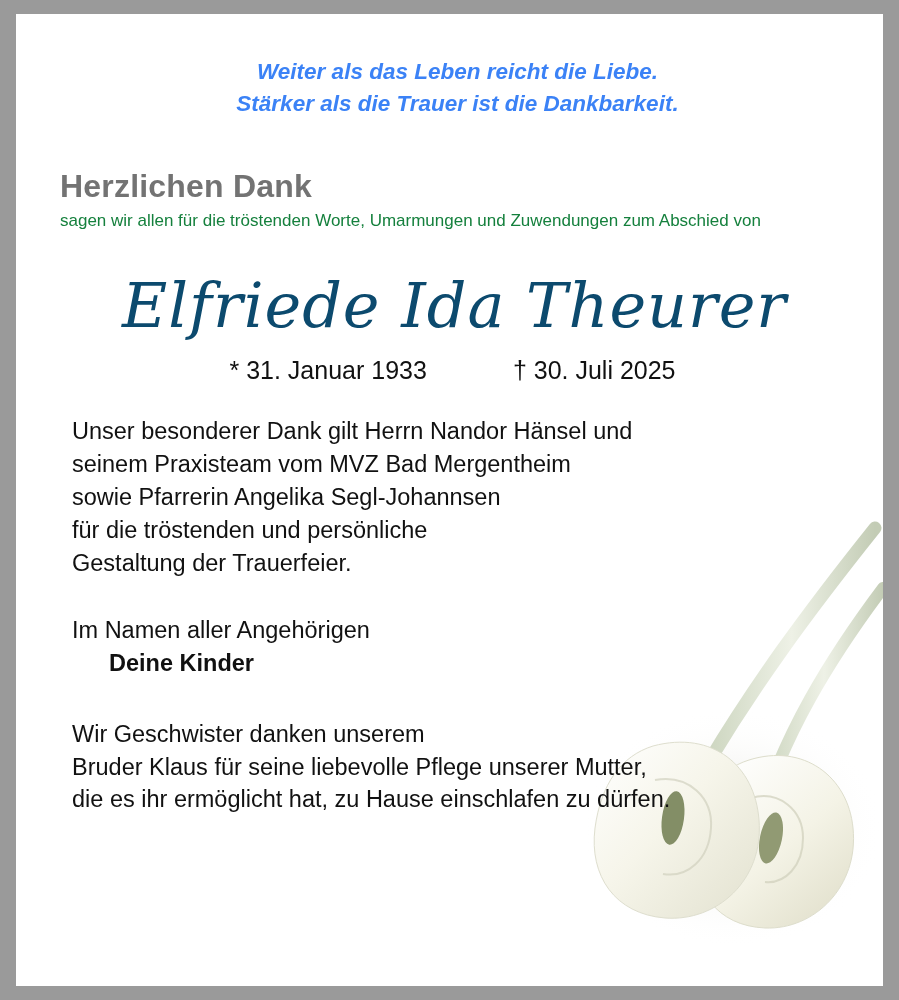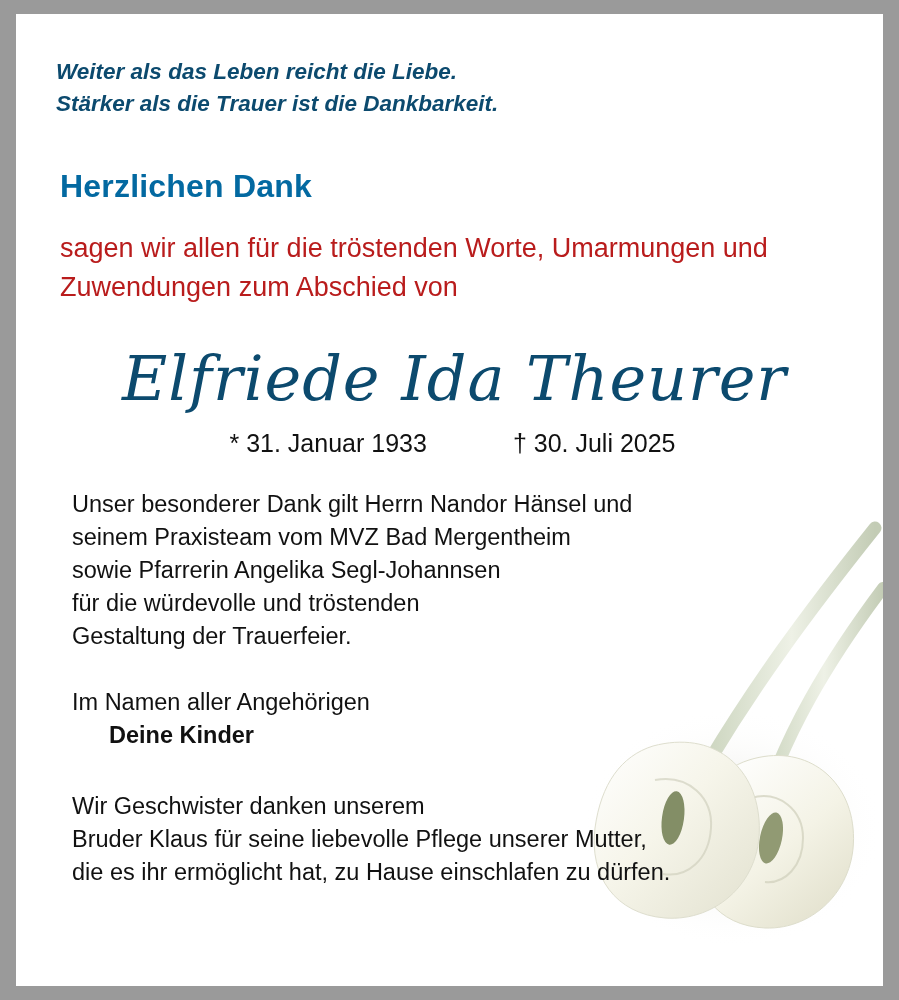--- a/index.html
+++ b/index.html
@@ -42,44 +42,45 @@
     pointer-events: none;
   }
 
   .content {
     position: relative;
     z-index: 2;
     padding: 0 0 0 0;
   }
 
   .verse {
+    text-align: center;
     font-style: italic;
     font-weight: bold;
     font-size: 22.5px;
     line-height: 1.43;
-    color: #0c4a6e;
+    color: #3b82f6;
     padding-top: 42px;
     padding-left: 40px;
     padding-right: 24px;
   }
   .verse div { white-space: nowrap; }
 
   .thanks-title {
     font-size: 32px;
     font-weight: bold;
-    color: #0369a1;
+    color: #737373;
     margin: 48px 0 0 44px;
     letter-spacing: 0.2px;
   }
 
   .thanks-body {
-    font-size: 27px;
+    font-size: 17px;
     line-height: 1.42;
-    color: #b91c1c;
-    margin: 24px 0 0 44px;
+    color: #15803d;
+    margin: 4px 0 0 44px;
     max-width: 780px;
   }
 
   .name {
     text-align: center;
     font-family: "DejaVu Serif", serif;
     font-style: italic;
     font-size: 62px;
     color: #0c4a6e;
     margin-top: 36px;
@@ -179,21 +180,21 @@
 
       <div class="dates">
         <span>* 31. Januar 1933</span>
         <span>† 30. Juli 2025</span>
       </div>
 
       <div class="para">
         <div>Unser besonderer Dank gilt Herrn Nandor Hänsel und</div>
         <div>seinem Praxisteam vom MVZ Bad Mergentheim</div>
         <div>sowie Pfarrerin Angelika Segl-Johannsen</div>
-        <div>für die würdevolle und tröstenden</div>
+        <div>für die tröstenden und persönliche</div>
         <div>Gestaltung der Trauerfeier.</div>
       </div>
 
       <div class="para block-gap">
         <div>Im Namen aller Angehörigen</div>
         <div class="bold-line">Deine Kinder</div>
       </div>
 
       <div class="closing">
         <div>Wir Geschwister danken unserem</div>

